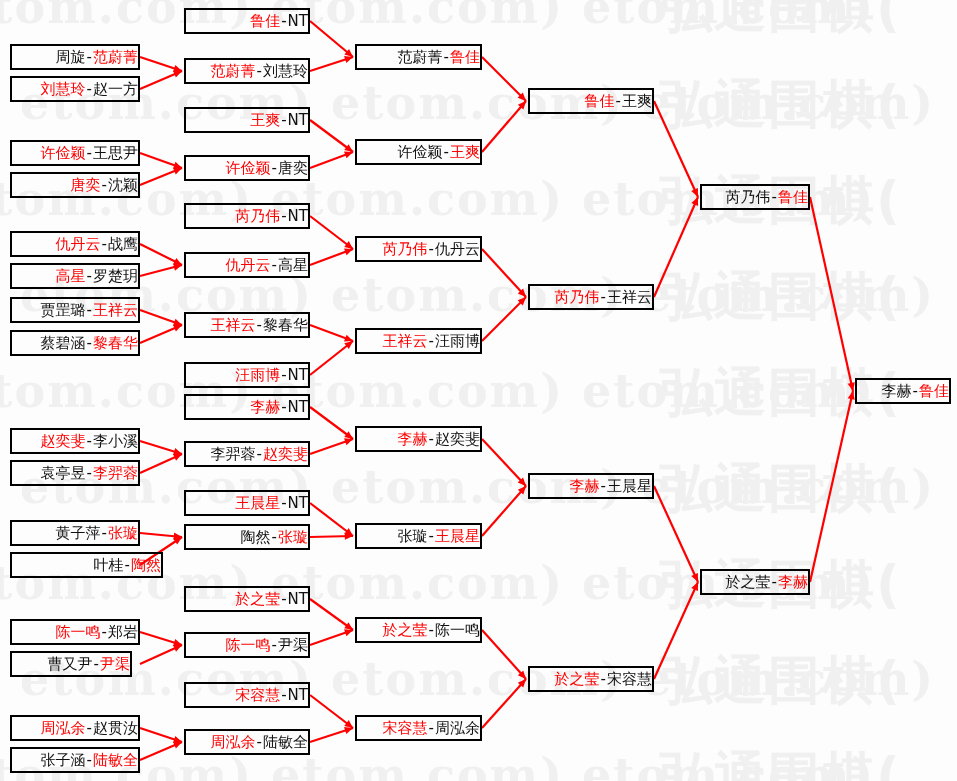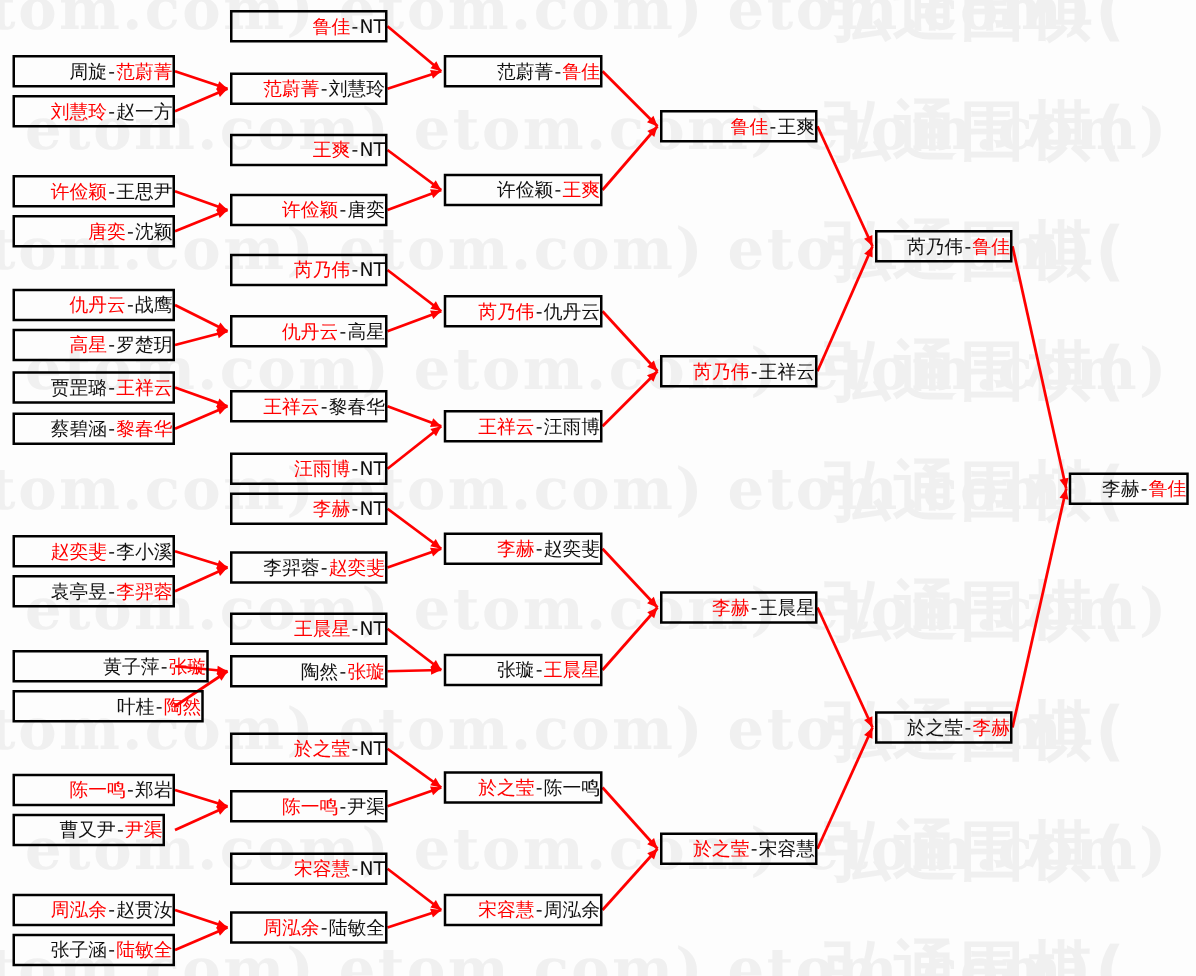--- a/index.html
+++ b/index.html
@@ -230,21 +230,21 @@
       <div class="match" style="left: 10px; top: 428px; width: 130px;">
         <span class="p win">赵奕斐</span>
         <span class="sep">-</span>
         <span class="p">李小溪</span>
       </div>
       <div class="match" style="left: 10px; top: 460px; width: 130px;">
         <span class="p">袁亭昱</span>
         <span class="sep">-</span>
         <span class="p win">李羿蓉</span>
       </div>
-      <div class="match" style="left: 10px; top: 520px; width: 157px;">
+      <div class="match" style="left: 10px; top: 520px; width: 130px;">
         <span class="p">黄子萍</span>
         <span class="sep">-</span>
         <span class="p win">张璇</span>
       </div>
       <div class="match" style="left: 10px; top: 552px; width: 153px;">
         <span class="p">叶桂</span>
         <span class="sep">-</span>
         <span class="p win">陶然</span>
       </div>
       <div class="match" style="left: 10px; top: 619px; width: 130px;">

